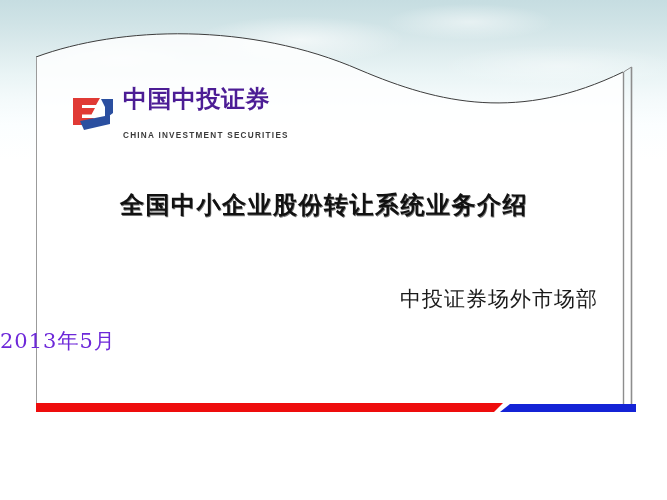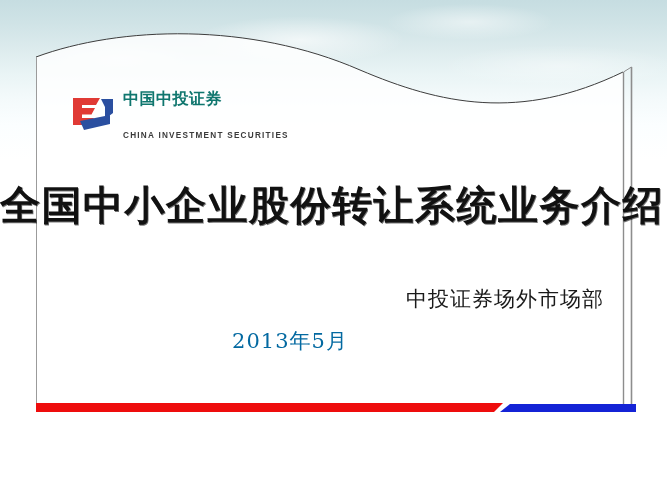--- a/index.html
+++ b/index.html
@@ -74,25 +74,25 @@
     height: 40px;
     flex: none;
   }
   #logo-words {
     display: flex;
     flex-direction: column;
     justify-content: center;
   }
   #logo-cn {
     font-family: "DejaVu Sans", "Liberation Sans", sans-serif;
-    font-size: 16px;
+    font-size: 24px;
     line-height: 26px;
     font-weight: 700;
     letter-spacing: 0.5px;
-    color: #0f766e;
+    color: #4c1d95;
     white-space: nowrap;
   }
   #logo-en {
     font-family: "Liberation Sans", sans-serif;
     font-size: 8.2px;
     line-height: 10px;
     font-weight: 700;
     letter-spacing: 1.25px;
     color: #3b3b3b;
     white-space: nowrap;
@@ -100,53 +100,53 @@
   }
 
   
   #main-title {
     position: absolute;
     left: 0;
     top: 187px;
     width: 648px;
     text-align: center;
     font-family: "DejaVu Sans", "Liberation Sans", sans-serif;
-    font-size: 40px;
+    font-size: 24px;
     line-height: 36px;
     font-weight: 700;
     color: #111111;
     letter-spacing: 1.5px;
     white-space: nowrap;
     text-shadow: 0.7px 0.7px 0 rgba(0,0,0,0.55);
   }
 
   
   #sub-dept {
     position: absolute;
-    left: 8px;
+    left: 2px;
     top: 285px;
     width: 596px;
     text-align: right;
     font-family: "DejaVu Serif", "Liberation Serif", serif;
     font-size: 21px;
     line-height: 28px;
     color: #1a1a1a;
     letter-spacing: 1px;
     white-space: nowrap;
   }
   #sub-date {
     position: absolute;
     left: 0;
     top: 327px;
     width: 580px;
-    text-align: center;
+    text-align: left;
     font-family: "DejaVu Serif", "Liberation Serif", serif;
     font-size: 21px;
     line-height: 28px;
-    color: #0369a1;
+    color: #6d28d9;
     letter-spacing: 1px;
     white-space: nowrap;
   }
 
   
   #bars-svg {
     position: absolute;
     left: 0;
     top: 395px;
     width: 667px;

